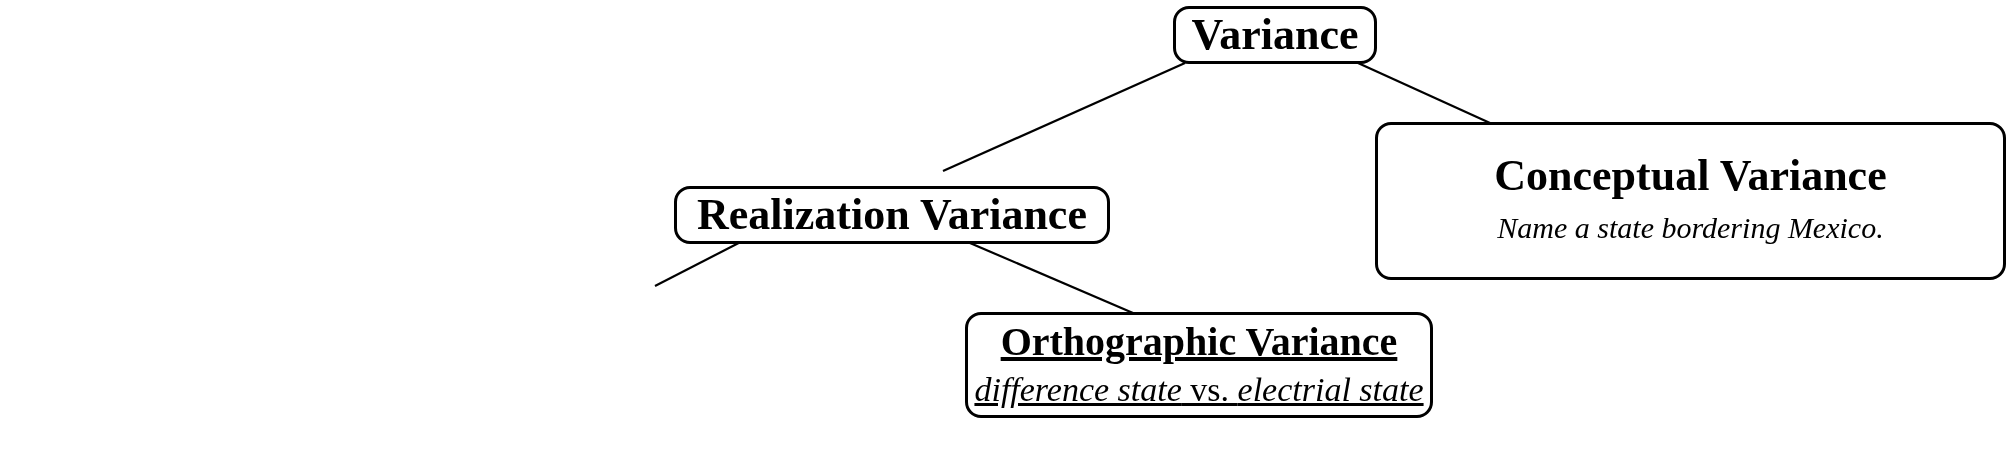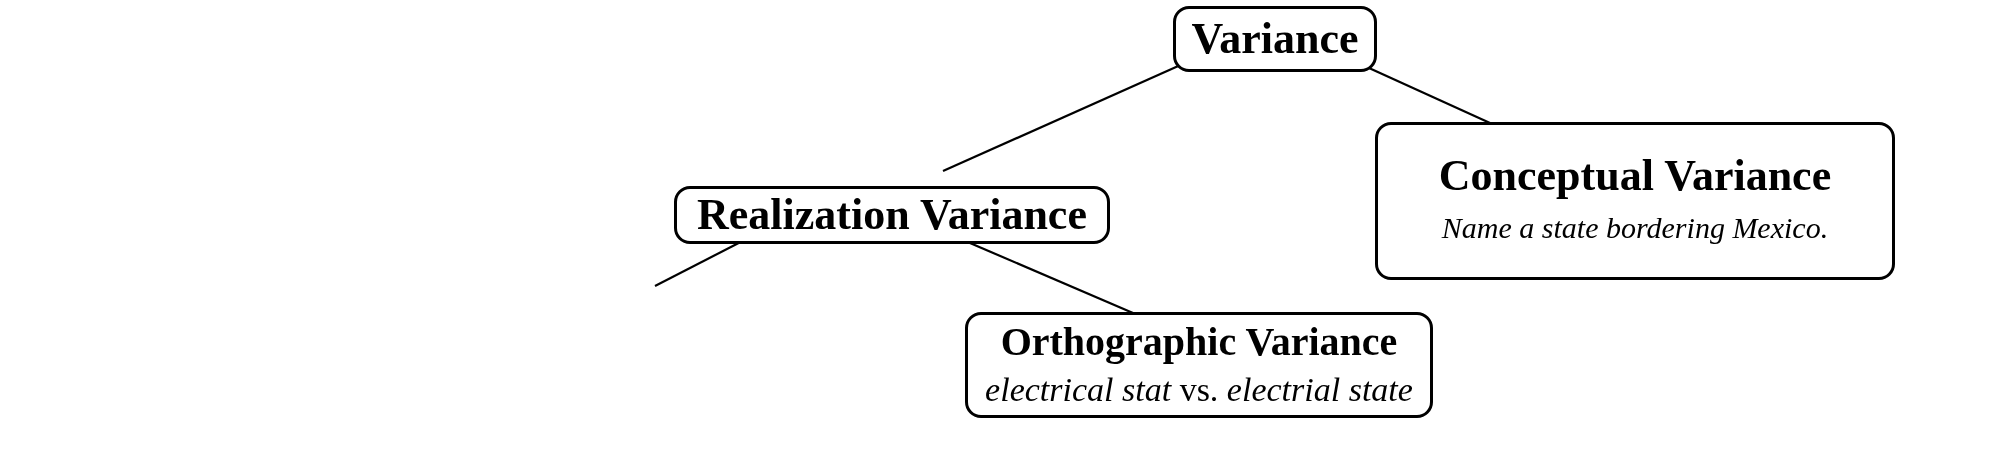--- a/index.html
+++ b/index.html
@@ -42,32 +42,32 @@
     line-height: 52px;
   }
   .node .example {
     font-style: italic;
     font-size: 30px;
     line-height: 50px;
   }
   .node .roman { font-style: normal; }
 
   
-  .node-variance      { left: 1173px; top: 6px;   width: 204px; height: 66px; }
+  .node-variance      { left: 1173px; top: 6px;   width: 204px; height: 58px; }
   .node-variance .title { font-size: 44px; }
 
   .node-realization   { left: 642px;  top: 186px; width: 436px; height: 58px; margin-left: 32px; }
   .node-realization .title { font-size: 44px; }
 
-  .node-conceptual    { left: 1375px; top: 122px; width: 520px; height: 158px; }
+  .node-conceptual    { left: 1375px; top: 122px; width: 631px; height: 158px; }
   .node-conceptual .title { font-size: 44px; line-height: 54px; }
 
   .node-linguistic    { left: 12px;   top: 285px; width: 871px; height: 158px; }
 
-  .node-orthographic  { left: 965px;  top: 312px; width: 468px; height: 106px; }
+  .node-orthographic  { left: 965px;  top: 312px; width: 468px; height: 106px; text-decoration: underline; }
   .node-orthographic .title   { font-size: 40px; line-height: 50px; }
   .node-orthographic .example { font-size: 34px; line-height: 46px; }
 </style>
 </head>
 <body>
 
 <div class="figure">
 
   <svg class="edges" viewBox="0 0 2008 455">
     <line x1="1185" y1="63" x2="943" y2="171"></line>
@@ -85,16 +85,16 @@
   </div>
 
   <div class="node node-conceptual">
     <div class="title">Conceptual Variance</div>
     <div class="example">Name a state bordering Mexico.</div>
   </div>
 
 
   <div class="node node-orthographic">
     <div class="title">Orthographic Variance</div>
-    <div class="example"><span>electrical stat</span><span class="roman"> vs. </span><span>electrial state</span></div>
+    <div class="example"><span>difference state</span><span class="roman"> vs. </span><span>electrial state</span></div>
   </div>
 
 </div>
 
 </body></html>

